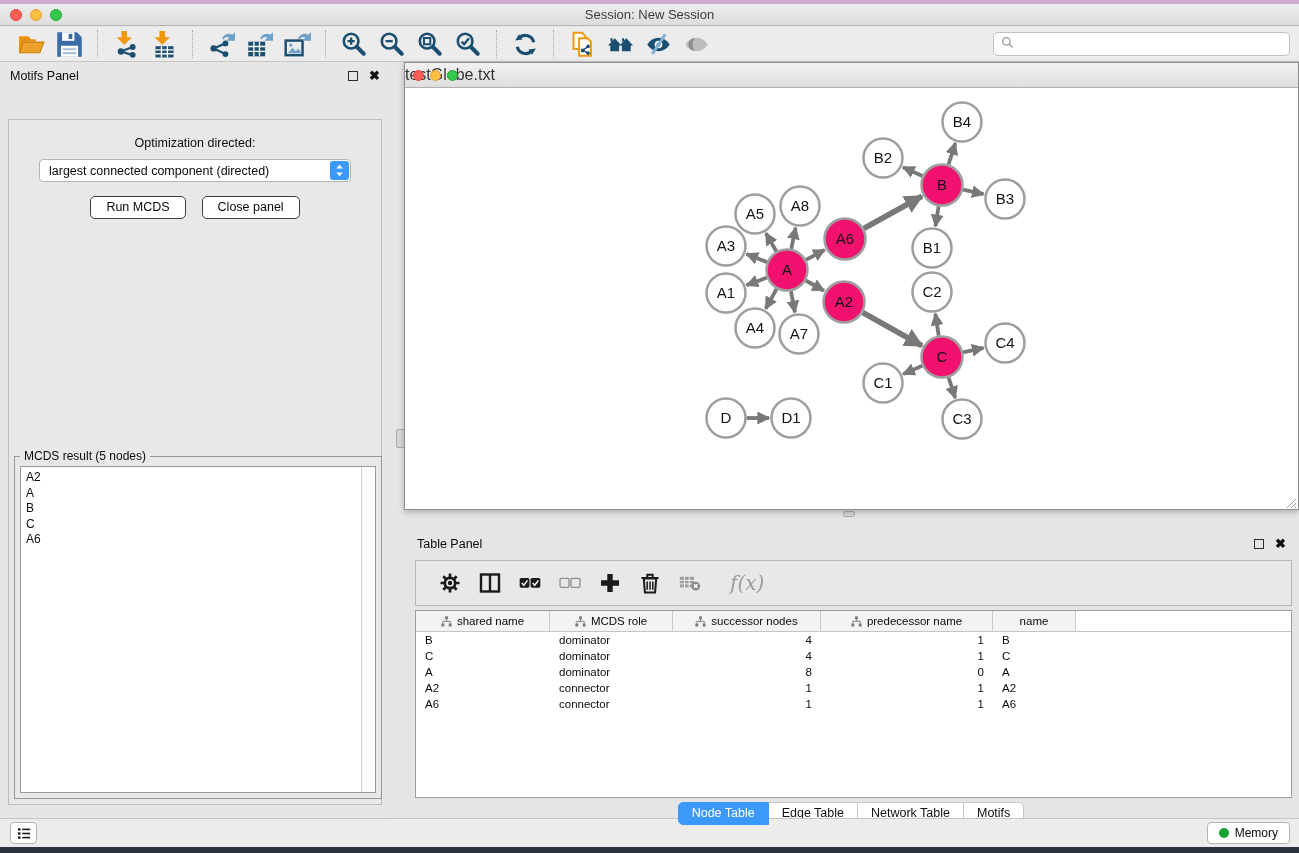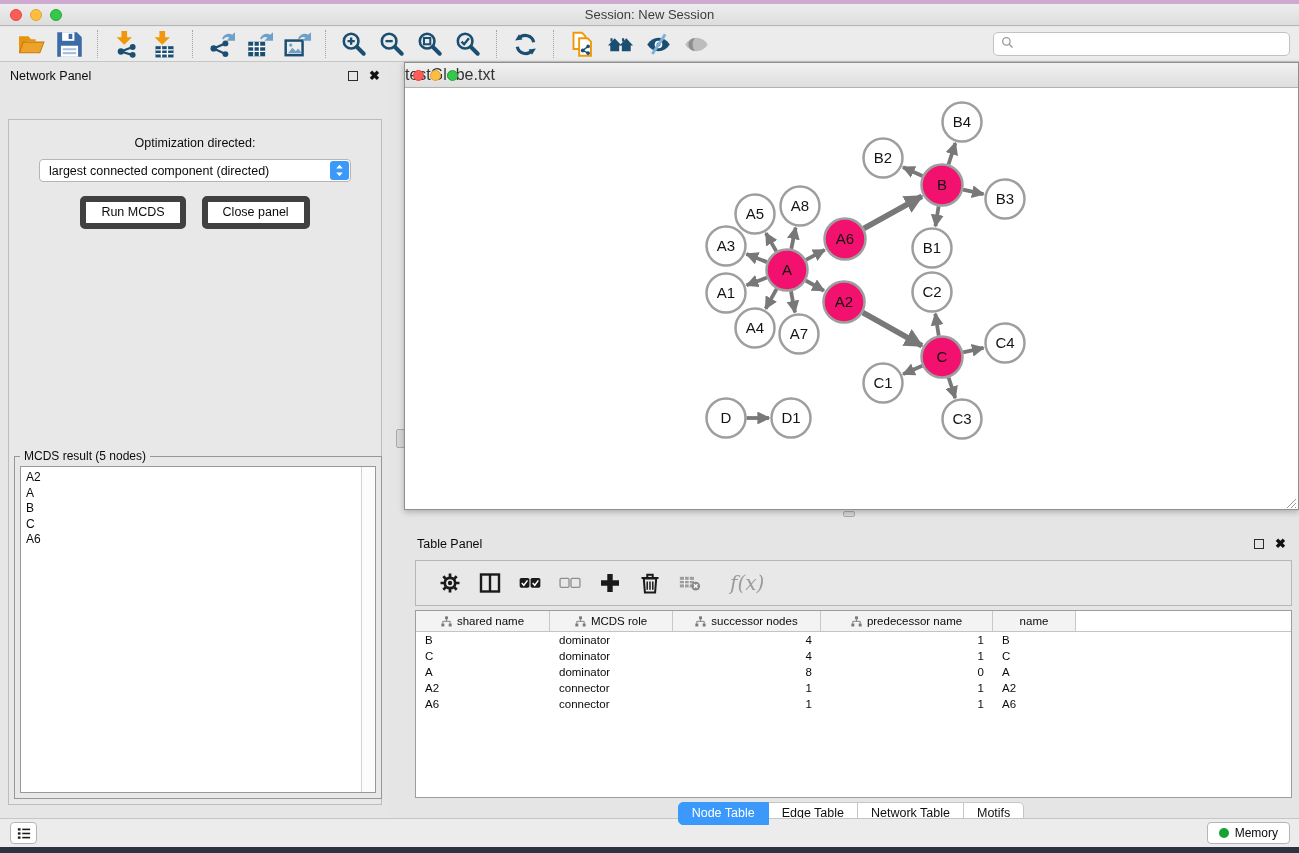--- a/index.html
+++ b/index.html
@@ -48,21 +48,21 @@
 
   .cp-tabs { position:absolute; top:33px; left:0; width:100%; }
   .cp-content { position:absolute; top:57px; left:8px; right:8px; bottom:13px; background:#e8e8e8; border:1px solid #bcbcbc; }
   .opt-label { text-align:center; margin-top:16px; font-size:12.5px; color:#0b0b0b; }
   .dropdown { margin:9px auto 0; width:312px; height:23px; background:#fff; border:1px solid #b5b5b5;
     border-radius:4px; position:relative; display:flex; align-items:center; padding-left:9px; font-size:12.5px; color:#0b0b0b; }
   .dd-stepper { position:absolute; right:1px; top:1px; width:19px; height:19px; background:#3b99fc;
     border-radius:3px; display:flex; align-items:center; justify-content:center; }
   .dd-stepper svg { width:9px; height:13px; }
   .btn-row { display:flex; justify-content:center; gap:16px; margin-top:14px; }
-  .mac-btn { background:#fff; border:6px solid #404040; border-radius:5px; padding:3px 15px 4px; font-size:12.5px; color:#0b0b0b; }
+  .mac-btn { background:#fff; border:1px solid #404040; border-radius:5px; padding:3px 15px 4px; font-size:12.5px; color:#0b0b0b; }
 
   .result-group { position:absolute; left:14px; right:8px; top:394px; bottom:19px; border:1px solid #979797; }
   .result-legend { position:absolute; top:-8px; left:5px; background:#e8e8e8; padding:0 4px; font-size:12px; color:#0b0b0b; }
   .result-list { position:absolute; left:5px; right:5px; top:9px; bottom:5px; background:#fff;
     border:1px solid #989898; font-size:12px; color:#0b0b0b; padding:3px 0 0 5px; position:absolute; }
   .scroll-track { position:absolute; top:0; right:0; bottom:0; width:14px; border-left:1px solid #d3d3d3; background:#fcfcfc; }
   .result-item { line-height:15.5px; }
 
   
   .v-split-handle { position:absolute; left:396px; top:429px; width:9px; height:19px;
@@ -294,21 +294,21 @@
 <div class="search-box">
   <span id="search-icon-slot"><svg viewBox="0 0 14 14">
         <circle cx="5.8" cy="5.8" r="4" fill="none" stroke="#9a9a9a" stroke-width="1.4"></circle>
         <path d="M8.8 8.8l3.6 3.6" stroke="#9a9a9a" stroke-width="1.4"></path>
       </svg></span>
   <span></span>
 </div>
 
 <div class="control-panel">
   <div class="panel-header">
-    <span>Network Panel</span>
+    <span>Motifs Panel</span>
     <span class="win-btns">
       <span class="float-btn"></span>
       <span class="close-btn">✖</span>
     </span>
   </div>
   <div class="cp-content">
     <div class="opt-label">Optimization directed:</div>
     <div class="dropdown">
       <span>largest connected component (directed)</span>
       <span class="dd-stepper">

